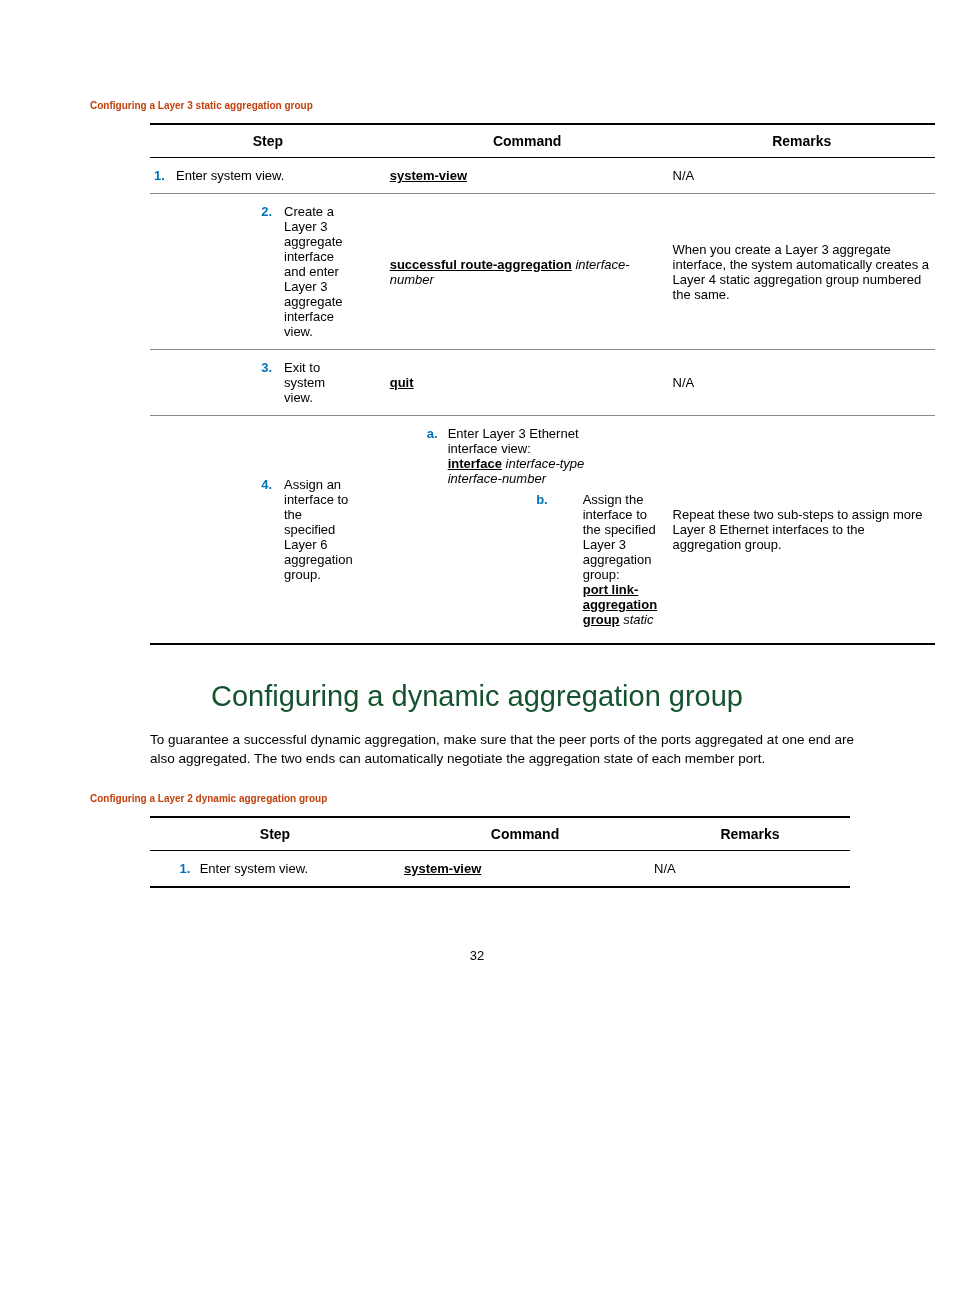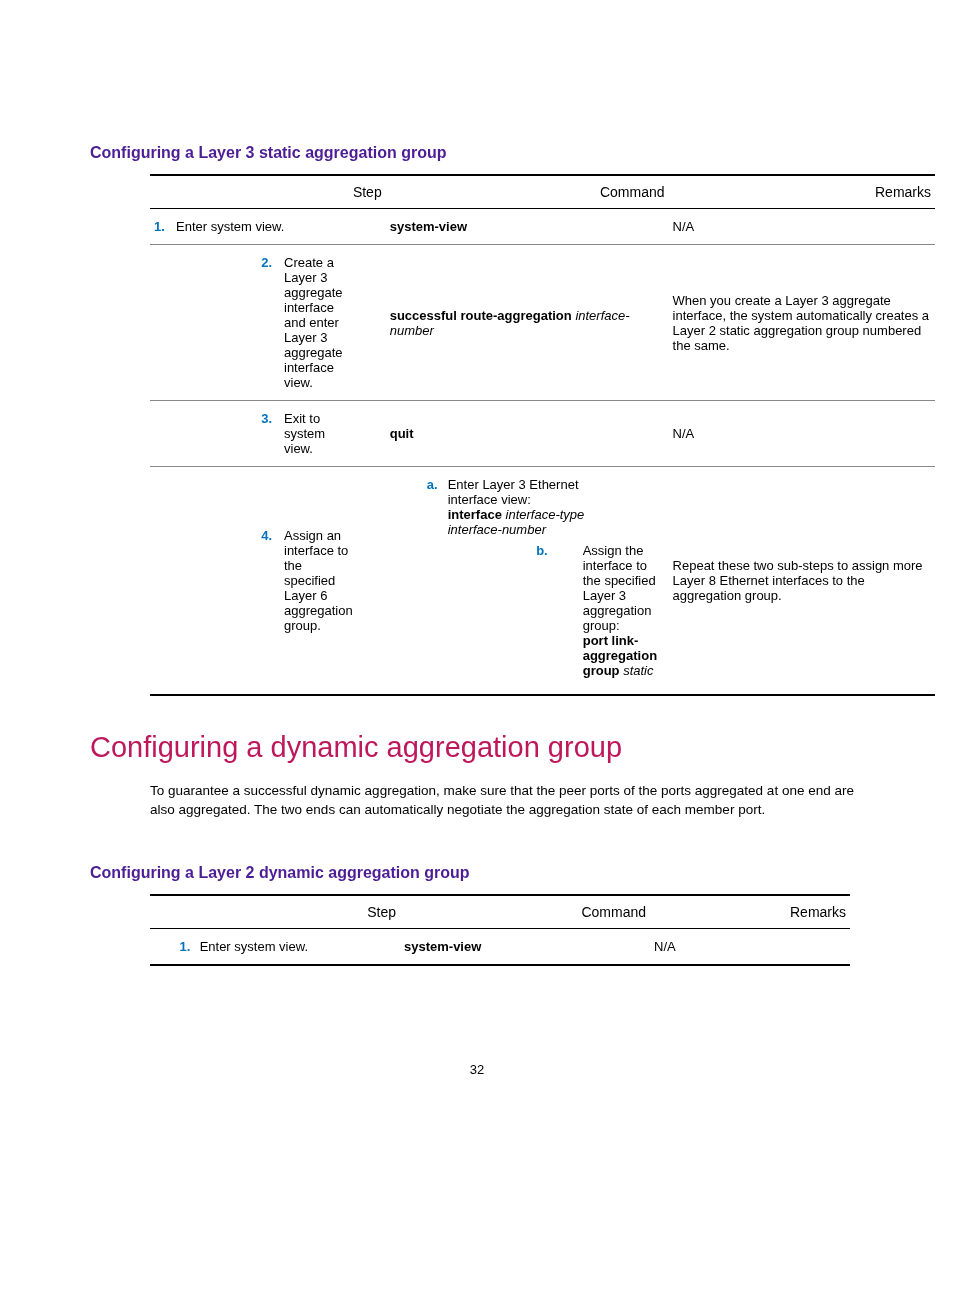--- a/index.html
+++ b/index.html
@@ -8,37 +8,36 @@
       box-sizing: border-box;
     }
     body {
       font-family: Arial, Helvetica, sans-serif;
       background: #fff;
       padding: 100px 90px 60px 90px;
       width: 954px;
       color: #000;
     }
     .section-subtitle {
-      color: #4c1d95;
-      font-size: 16px;
+      color: #c2410c;
+      font-size: 10px;
       font-weight: bold;
       margin-bottom: 12px;
-      margin-top: 44px;
     }
     .cfg-table {
       width: 785px;
       margin-left: 60px;
       border-collapse: collapse;
       border-top: 2px solid #000;
       border-bottom: 2px solid #000;
       margin-bottom: 35px;
     }
     .cfg-table th {
-      text-align: right;
-      font-weight: normal;
+      text-align: center;
+      font-weight: bold;
       font-size: 14px;
       padding: 8px 4px 8px 4px;
       border-bottom: 1.5px solid #000;
       vertical-align: top;
     }
     .cfg-table td {
       font-size: 13px;
       padding: 10px 4px;
       vertical-align: middle;
       border-bottom: 1px solid #888;
@@ -84,20 +83,21 @@
     }
     .step-flex.first .num-col {
       width: 22px;
       text-align: left;
     }
     .step-flex.first .txt-col {
       width: auto;
     }
     .cmd-bold {
       font-weight: bold;
+      text-decoration: underline;
     }
     .cmd-italic {
       font-style: italic;
     }
     .sub-list {
       display: flex;
       margin-bottom: 6px;
     }
     .sub-list .letter {
       color: #0073ba;
@@ -112,36 +112,37 @@
     }
     .sub-list.b .letter {
       width: 168px;
     }
     .sub-list.b .content {
       width: 75px;
       word-wrap: break-word;
       margin-left: 25px;
     }
     .h2-title {
-      color: #be185d;
+      color: #14532d;
       font-weight: normal;
       font-size: 29px;
       margin-top: 28px;
       margin-bottom: 18px;
+      text-align: center;
     }
     .body-para {
       font-size: 13.5px;
       line-height: 1.4;
       margin-left: 60px;
       margin-bottom: 24px;
     }
     .page-num {
       text-align: center;
       font-size: 13px;
-      margin-top: 96px;
+      margin-top: 60px;
     }
   </style>
 </head>
 <body>
 
 <div class="section-subtitle">Configuring a Layer 3 static aggregation group</div>
 
 <table class="cfg-table">
   <thead>
     <tr>
@@ -167,21 +168,21 @@
       <td>
         <div class="step-flex">
           <div class="num-col"><span class="step-number-inset">2.</span></div>
           <div class="txt-col">Create a Layer 3 aggregate interface and enter Layer 3 aggregate interface view.</div>
         </div>
       </td>
       <td>
         <span class="cmd-bold">successful route-aggregation</span>
         <span class="cmd-italic">interface-number</span>
       </td>
-      <td>When you create a Layer 3 aggregate interface, the system automatically creates a Layer 2 static aggregation group numbered the same.</td>
+      <td>When you create a Layer 3 aggregate interface, the system automatically creates a Layer 4 static aggregation group numbered the same.</td>
     </tr>
 
     <tr>
       <td>
         <div class="step-flex">
           <div class="num-col"><span class="step-number-inset">3.</span></div>
           <div class="txt-col">Exit to system view.</div>
         </div>
       </td>
       <td class="cmd-bold">quit</td>

